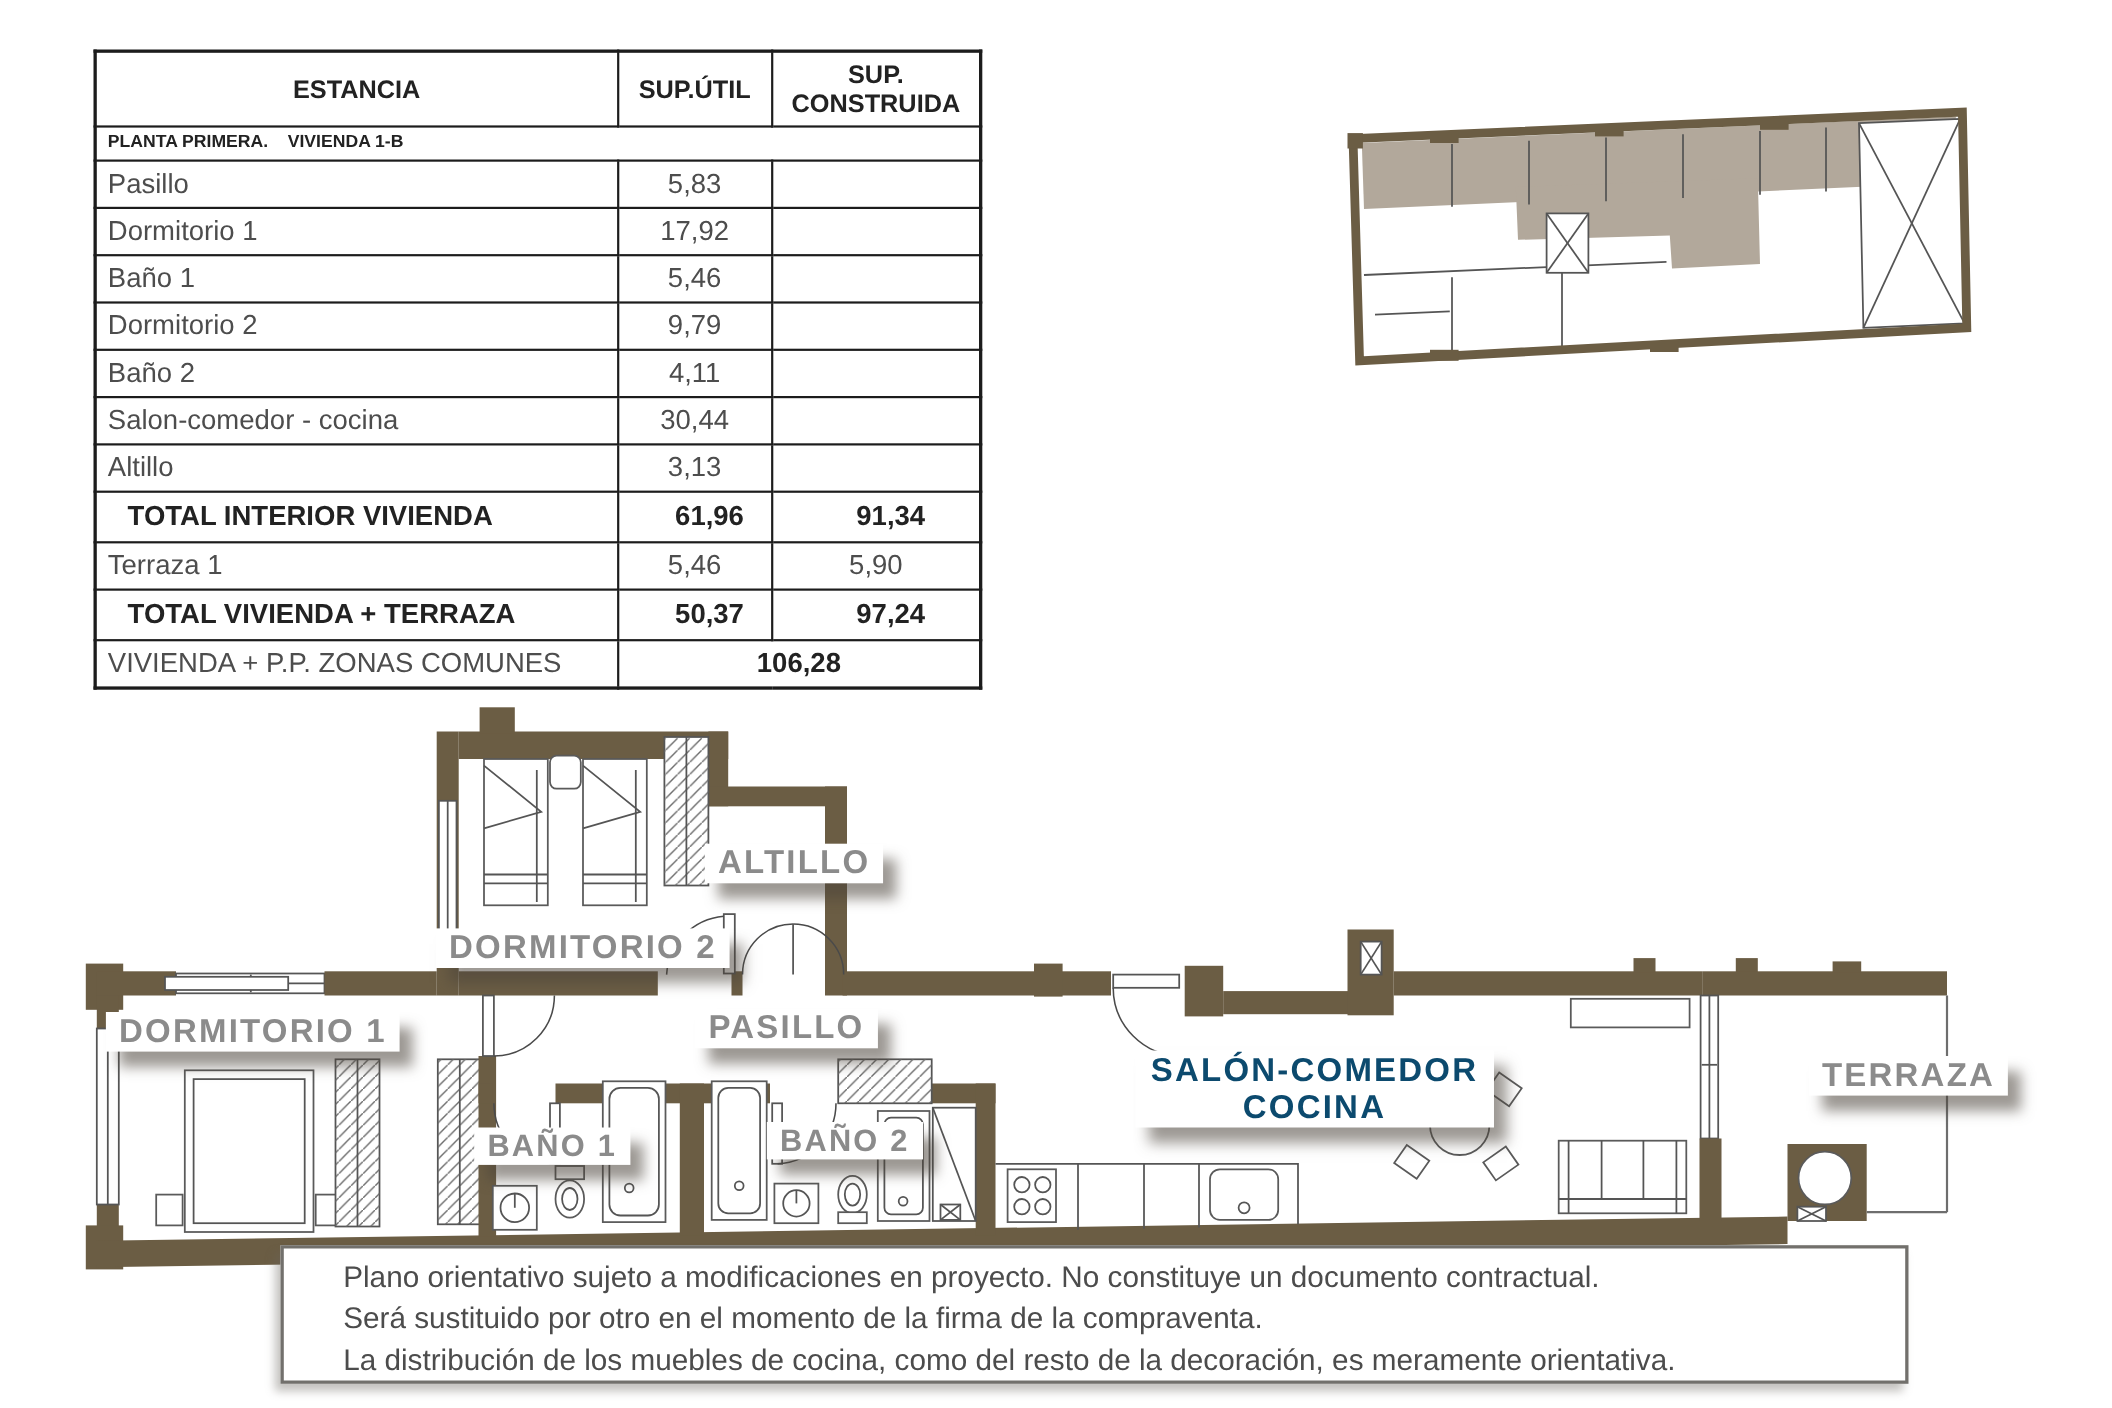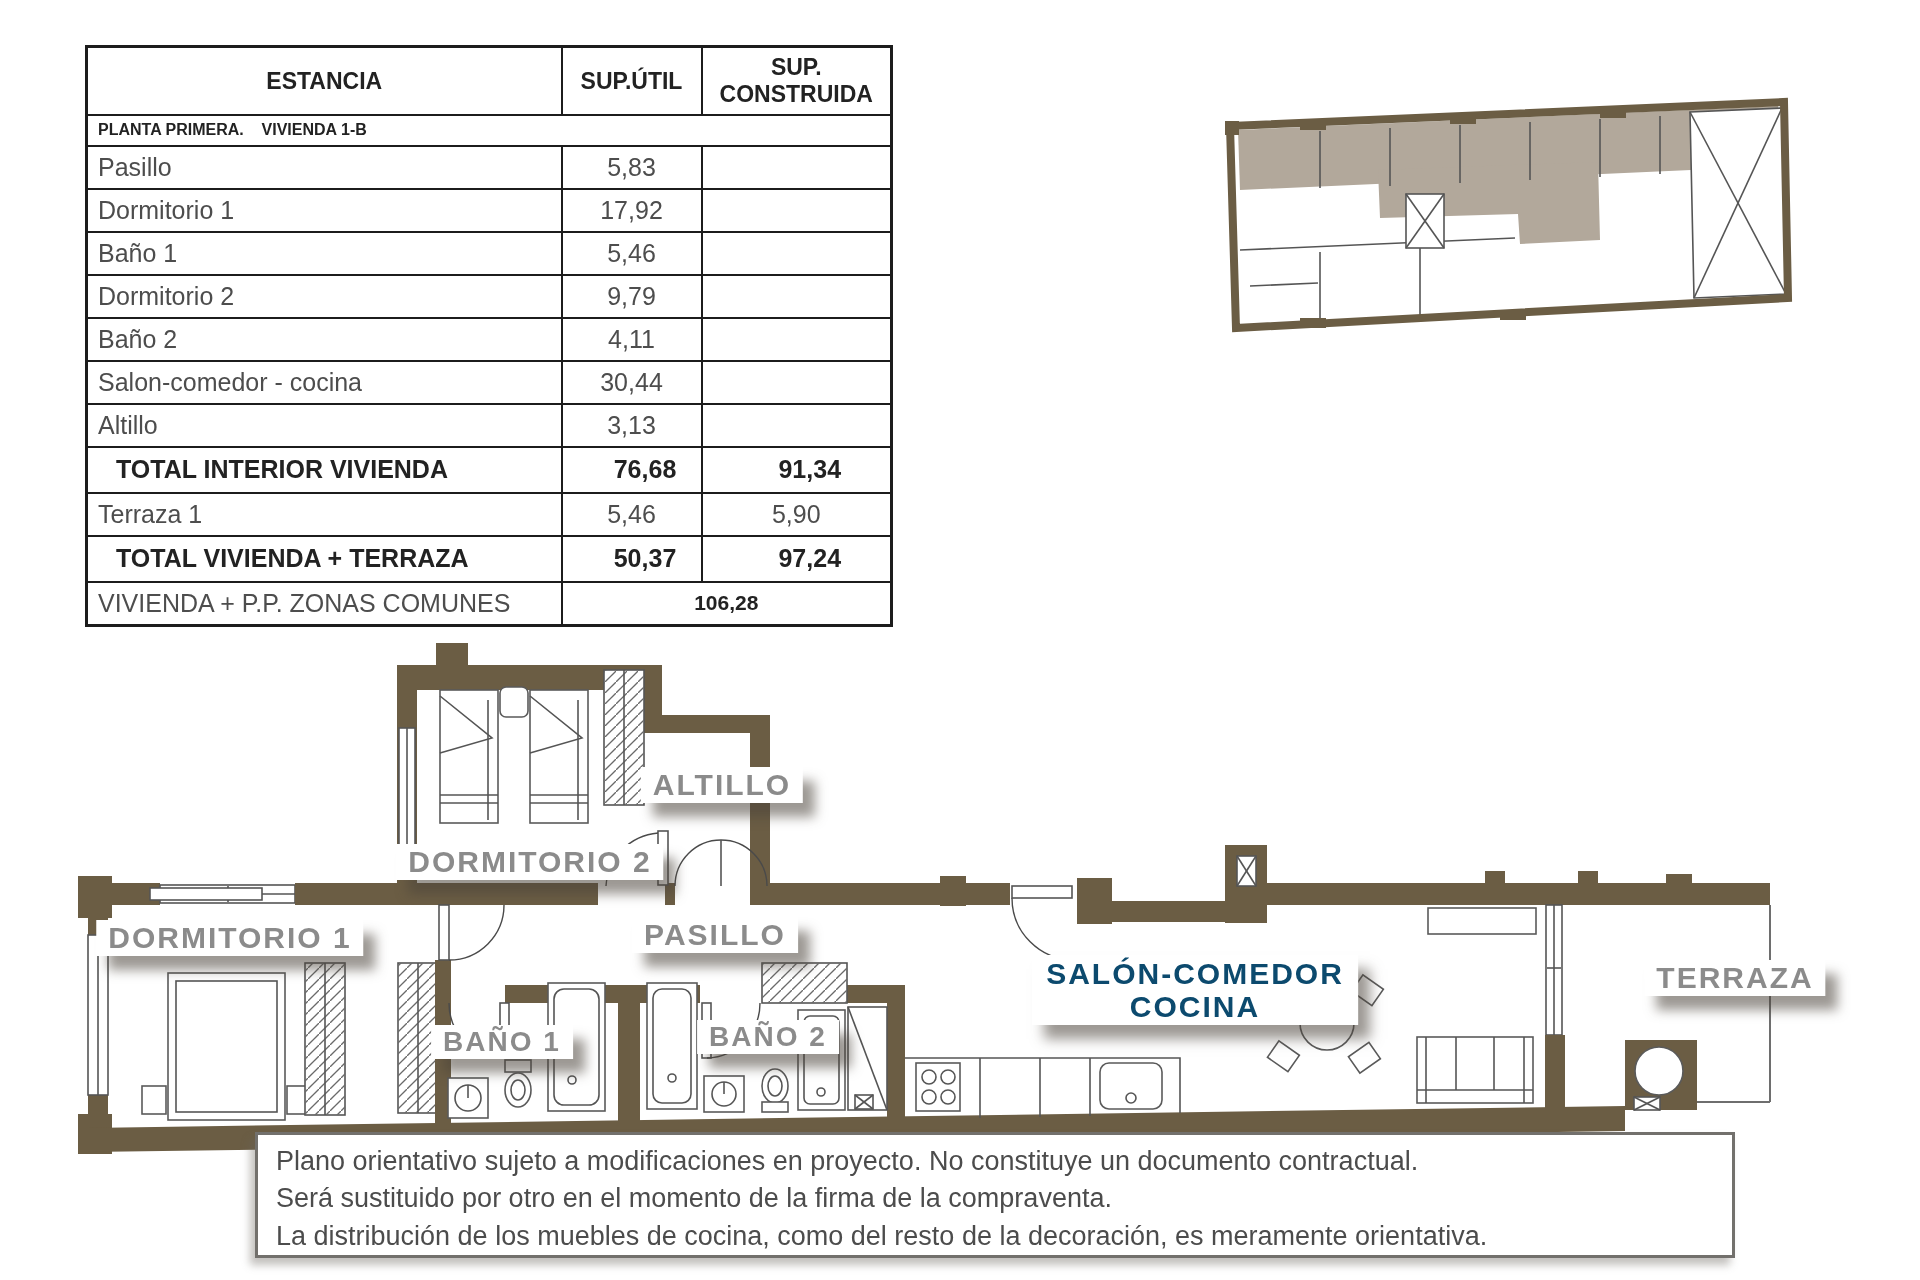--- a/index.html
+++ b/index.html
@@ -12,38 +12,38 @@
   #area-table td,#area-table th{border:2.5px solid #1c1c1c;box-sizing:border-box;
               overflow:hidden;white-space:nowrap;}
   #area-table{border:3px solid #1c1c1c;}
   #area-table th{font-size:23px;font-weight:bold;color:#222;text-align:center;
               height:68px;line-height:1.15;white-space:normal;}
   #area-table td.section-cell{font-size:16px;font-weight:bold;color:#222;
               padding-left:10px;height:31px;white-space:pre;}
   #area-table td.lbl{font-size:25px;color:#4d4d4d;padding-left:10px;height:43px;}
   #area-table td.num{font-size:25px;color:#4d4d4d;text-align:center;}
   #area-table tr.total td{font-weight:bold;color:#222;height:46px;padding-left:28px;}
-  #area-table td.span-val{font-weight:bold;color:#222;text-align:center;font-size:21px;}
+  #area-table td.span-val{font-weight:bold;color:#222;text-align:center;font-size:25px;}
 
   
   .room-label{position:absolute;transform:translate(-50%,-50%);
       font-weight:bold;color:#8b8b8b;letter-spacing:2px;font-size:30px;
       background:#ffffff;padding:1px 12px;white-space:nowrap;
       box-shadow:12px 14px 12px rgba(75,68,58,0.55);}
   .room-label.small{font-size:28px;}
   #salon-label{position:absolute;transform:translate(-50%,-50%);text-align:center;
       background:#ffffff;padding:2px 14px;box-shadow:12px 14px 12px rgba(75,68,58,0.55);}
   #salon-label div{font-weight:bold;color:#0c4a6e;letter-spacing:2px;font-size:30px;line-height:1.1;}
 
   
   #disclaimer{position:absolute;left:255px;top:1132px;width:1480px;height:126px;
       border:3px solid #72706c;box-sizing:border-box;background:#fff;
       box-shadow:-5px 7px 8px rgba(105,100,92,0.4);
       padding:8px 14px 0 18px;}
-  #disclaimer div{font-size:27px;color:#4c4c4c;line-height:1.38;}
+  #disclaimer div{font-size:27px;color:#4c4c4c;line-height:1.38;margin-left:36px;}
   .wall{fill:#6b5d44;}
   .shade{fill:#b2a89b;}
   .thin{stroke:#555;stroke-width:1.6;fill:none;}
   .thinfill{stroke:#555;stroke-width:1.6;fill:#ffffff;}
   .furn{stroke:#5a5a5a;stroke-width:1.6;fill:#ffffff;}
   .arc{stroke:#4a4a4a;stroke-width:1.4;fill:none;}
 </style>
 </head>
 <body>
 
@@ -372,21 +372,21 @@
           <td class="num">30,44</td>
           <td class="num"></td>
         </tr>
     <tr>
           <td class="lbl">Altillo</td>
           <td class="num">3,13</td>
           <td class="num"></td>
         </tr>
     <tr class="total">
       <td class="lbl">TOTAL INTERIOR VIVIENDA</td>
-      <td class="num">76,68</td>
+      <td class="num">61,96</td>
       <td class="num">91,34</td>
     </tr>
     <tr>
       <td class="lbl">Terraza 1</td>
       <td class="num">5,46</td>
       <td class="num">5,90</td>
     </tr>
     <tr class="total">
       <td class="lbl">TOTAL VIVIENDA + TERRAZA</td>
       <td class="num">50,37</td>

